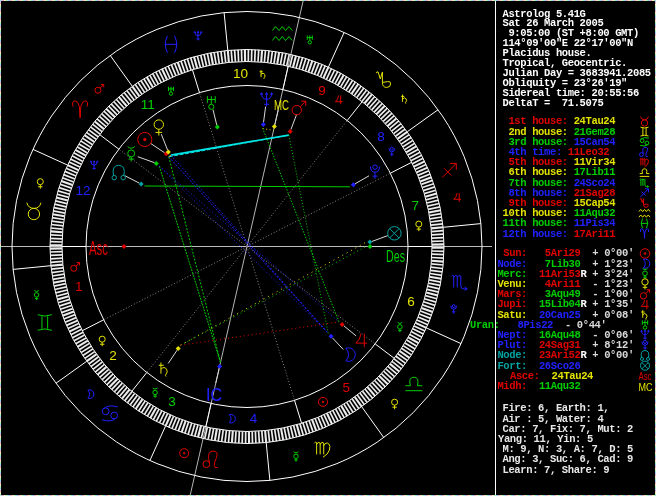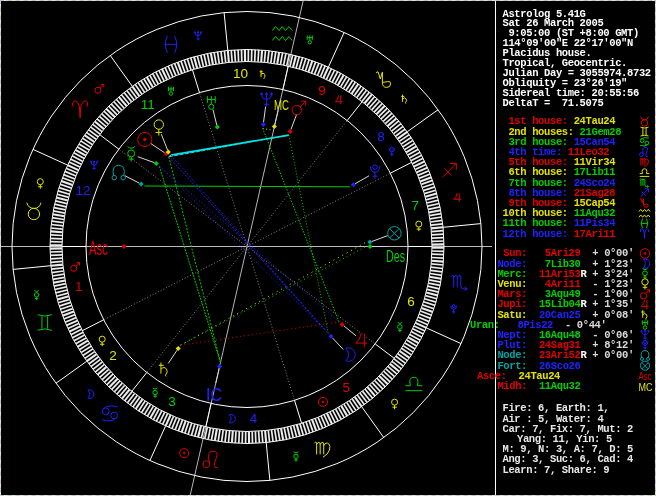--- a/index.html
+++ b/index.html
@@ -634,26 +634,26 @@
     <text x="638.5" y="379.9" fill="#e10000" font-size="10px" textLength="13" lengthAdjust="spacingAndGlyphs" font-family="Liberation Sans, sans-serif">Asc</text>
     <text x="638.5" y="390.59999999999997" fill="#e3e300" font-size="11px" textLength="14" lengthAdjust="spacingAndGlyphs" font-family="Liberation Sans, sans-serif">MC</text>
 <line x1="495.5" y1="0" x2="495.5" y2="496" stroke="#fff"></line>
 </svg>
 <div class="t" style="left:502.5px;top:9px"><span style="color:#ffffff">Astrolog 5.41G</span></div>
 <div class="t" style="left:502.5px;top:17.6px"><span style="color:#ffffff">Sat 26 March 2005</span></div>
 <div class="t" style="left:502.5px;top:27.6px"><span style="color:#ffffff"> 9:05:00 (ST +8:00 GMT)</span></div>
 <div class="t" style="left:502.5px;top:37.6px"><span style="color:#ffffff">114°09'00"E 22°17'00"N</span></div>
 <div class="t" style="left:502.5px;top:47.6px"><span style="color:#ffffff">Placidus house.</span></div>
 <div class="t" style="left:502.5px;top:57.6px"><span style="color:#ffffff">Tropical, Geocentric.</span></div>
-<div class="t" style="left:502.5px;top:67.6px"><span style="color:#ffffff">Julian Day = 3055974.8732</span></div>
+<div class="t" style="left:502.5px;top:67.6px"><span style="color:#ffffff">Julian Day = 3683941.2085</span></div>
 <div class="t" style="left:502.5px;top:77.6px"><span style="color:#ffffff">Obliquity = 23°26'19"</span></div>
 <div class="t" style="left:502.5px;top:87.6px"><span style="color:#ffffff">Sidereal time: 20:55:56</span></div>
 <div class="t" style="left:502.5px;top:97.6px"><span style="color:#ffffff">DeltaT =  71.5075</span></div>
 <div class="t" style="left:502.5px;top:116.4px"><span style="color:#e10000"> 1st house: </span><span style="color:#e3e300">24Tau24</span></div>
-<div class="t" style="left:502.5px;top:126.60000000000001px"><span style="color:#e3e300"> 2nd houses: </span><span style="color:#00ce00">21Gem28</span></div>
+<div class="t" style="left:502.5px;top:126.60000000000001px"><span style="color:#e3e300"> 2nd house: </span><span style="color:#00ce00">21Gem28</span></div>
 <div class="t" style="left:502.5px;top:136.8px"><span style="color:#00ce00"> 3rd house: </span><span style="color:#2121ff">15Can54</span></div>
 <div class="t" style="left:502.5px;top:147.0px"><span style="color:#2121ff"> 4th time: </span><span style="color:#e10000">11Leo32</span></div>
 <div class="t" style="left:502.5px;top:157.2px"><span style="color:#e10000"> 5th house: </span><span style="color:#e3e300">11Vir34</span></div>
 <div class="t" style="left:502.5px;top:167.4px"><span style="color:#e3e300"> 6th house: </span><span style="color:#00ce00">17Lib11</span></div>
 <div class="t" style="left:502.5px;top:177.6px"><span style="color:#00ce00"> 7th house: </span><span style="color:#2121ff">24Sco24</span></div>
 <div class="t" style="left:502.5px;top:187.8px"><span style="color:#2121ff"> 8th house: </span><span style="color:#e10000">21Sag28</span></div>
 <div class="t" style="left:502.5px;top:198.0px"><span style="color:#e10000"> 9th house: </span><span style="color:#e3e300">15Cap54</span></div>
 <div class="t" style="left:502.5px;top:208.2px"><span style="color:#e3e300">10th house: </span><span style="color:#00ce00">11Aqu32</span></div>
 <div class="t" style="left:502.5px;top:218.4px"><span style="color:#00ce00">11th house: </span><span style="color:#2121ff">11Pis34</span></div>
 <div class="t" style="left:502.5px;top:228.6px"><span style="color:#2121ff">12th house: </span><span style="color:#e10000">17Ari11</span></div>
@@ -662,24 +662,24 @@
 <div class="t" style="left:497.4px;top:268.7px"><span style="color:#00ce00">Merc:</span><span style="color:#ffffff">  </span><span style="color:#e10000">11Ari53</span><span style="color:#ffffff">R</span><span style="color:#d9d9d9"> + 3°24'</span></div>
 <div class="t" style="left:497.4px;top:278.90000000000003px"><span style="color:#e3e300">Venu:</span><span style="color:#ffffff">  </span><span style="color:#e10000"> 4Ari11</span><span style="color:#ffffff"> </span><span style="color:#d9d9d9"> - 1°23'</span></div>
 <div class="t" style="left:497.4px;top:289.1px"><span style="color:#e10000">Mars:</span><span style="color:#ffffff">  </span><span style="color:#00ce00"> 3Aqu49</span><span style="color:#ffffff"> </span><span style="color:#d9d9d9"> - 1°00'</span></div>
 <div class="t" style="left:497.4px;top:299.3px"><span style="color:#e10000">Jupi:</span><span style="color:#ffffff">  </span><span style="color:#00ce00">15Lib04</span><span style="color:#ffffff">R</span><span style="color:#d9d9d9"> + 1°35'</span></div>
 <div class="t" style="left:497.4px;top:309.5px"><span style="color:#e3e300">Satu:</span><span style="color:#ffffff">  </span><span style="color:#2121ff">20Can25</span><span style="color:#ffffff"> </span><span style="color:#d9d9d9"> + 0°08'</span></div>
 <div class="t" style="left:470px;top:319.7px"><span style="color:#00ce00">Uran:</span><span style="color:#ffffff">  </span><span style="color:#2121ff"> 8Pis22</span><span style="color:#ffffff"> </span><span style="color:#d9d9d9"> - 0°44'</span></div>
 <div class="t" style="left:497.4px;top:329.9px"><span style="color:#2121ff">Nept:</span><span style="color:#ffffff">  </span><span style="color:#00ce00">16Aqu48</span><span style="color:#ffffff"> </span><span style="color:#d9d9d9"> - 0°06'</span></div>
 <div class="t" style="left:497.4px;top:340.1px"><span style="color:#2121ff">Plut:</span><span style="color:#ffffff">  </span><span style="color:#e10000">24Sag31</span><span style="color:#ffffff"> </span><span style="color:#d9d9d9"> + 8°12'</span></div>
 <div class="t" style="left:497.4px;top:350.3px"><span style="color:#00a2a2">Node:</span><span style="color:#ffffff">  </span><span style="color:#e10000">23Ari52</span><span style="color:#ffffff">R</span><span style="color:#d9d9d9"> + 0°00'</span></div>
 <div class="t" style="left:497.4px;top:360.5px"><span style="color:#00a2a2">Fort:</span><span style="color:#ffffff">  </span><span style="color:#2121ff">26Sco26</span><span style="color:#ffffff"> </span></div>
-<div class="t" style="left:477px;top:370.7px"><span style="color:#e10000">Asce:</span><span style="color:#ffffff">  </span><span style="color:#e3e300">24Tau24</span><span style="color:#ffffff"> </span></div>
+<div class="t" style="left:510px;top:370.7px"><span style="color:#e10000">Asce:</span><span style="color:#ffffff">  </span><span style="color:#e3e300">24Tau24</span><span style="color:#ffffff"> </span></div>
 <div class="t" style="left:497.4px;top:380.9px"><span style="color:#e10000">Midh:</span><span style="color:#ffffff">  </span><span style="color:#00ce00">11Aqu32</span><span style="color:#ffffff"> </span></div>
 <div class="t" style="left:502.5px;top:403.4px"><span style="color:#e8e8e8">Fire: 6, Earth: 1,</span></div>
 <div class="t" style="left:502.5px;top:413.59999999999997px"><span style="color:#e8e8e8">Air : 5, Water: 4</span></div>
 <div class="t" style="left:502.5px;top:423.79999999999995px"><span style="color:#e8e8e8">Car: 7, Fix: 7, Mut: 2</span></div>
-<div class="t" style="left:517px;top:434.0px"><span style="color:#e8e8e8">Yang: 11, Yin: 5</span></div>
+<div class="t" style="left:498px;top:434.0px"><span style="color:#e8e8e8">Yang: 11, Yin: 5</span></div>
 <div class="t" style="left:502.5px;top:444.2px"><span style="color:#e8e8e8">M: 9, N: 3, A: 7, D: 5</span></div>
-<div class="t" style="left:502.5px;top:454.4px"><span style="color:#e8e8e8">Ang: 3, Suc: 6, Cad: 4</span></div>
+<div class="t" style="left:502.5px;top:454.4px"><span style="color:#e8e8e8">Ang: 3, Suc: 6, Cad: 9</span></div>
 <div class="t" style="left:502.5px;top:464.59999999999997px"><span style="color:#e8e8e8">Learn: 7, Share: 9</span></div>
 <div class="border" style="left:0;top:0;width:656px;height:1px"></div>
 <div class="border" style="left:0;top:495px;width:656px;height:1px"></div>
 <div class="borderv" style="left:0;top:0;width:1px;height:496px"></div>
 <div class="borderv" style="left:655px;top:0;width:1px;height:496px"></div>
 </body></html>

